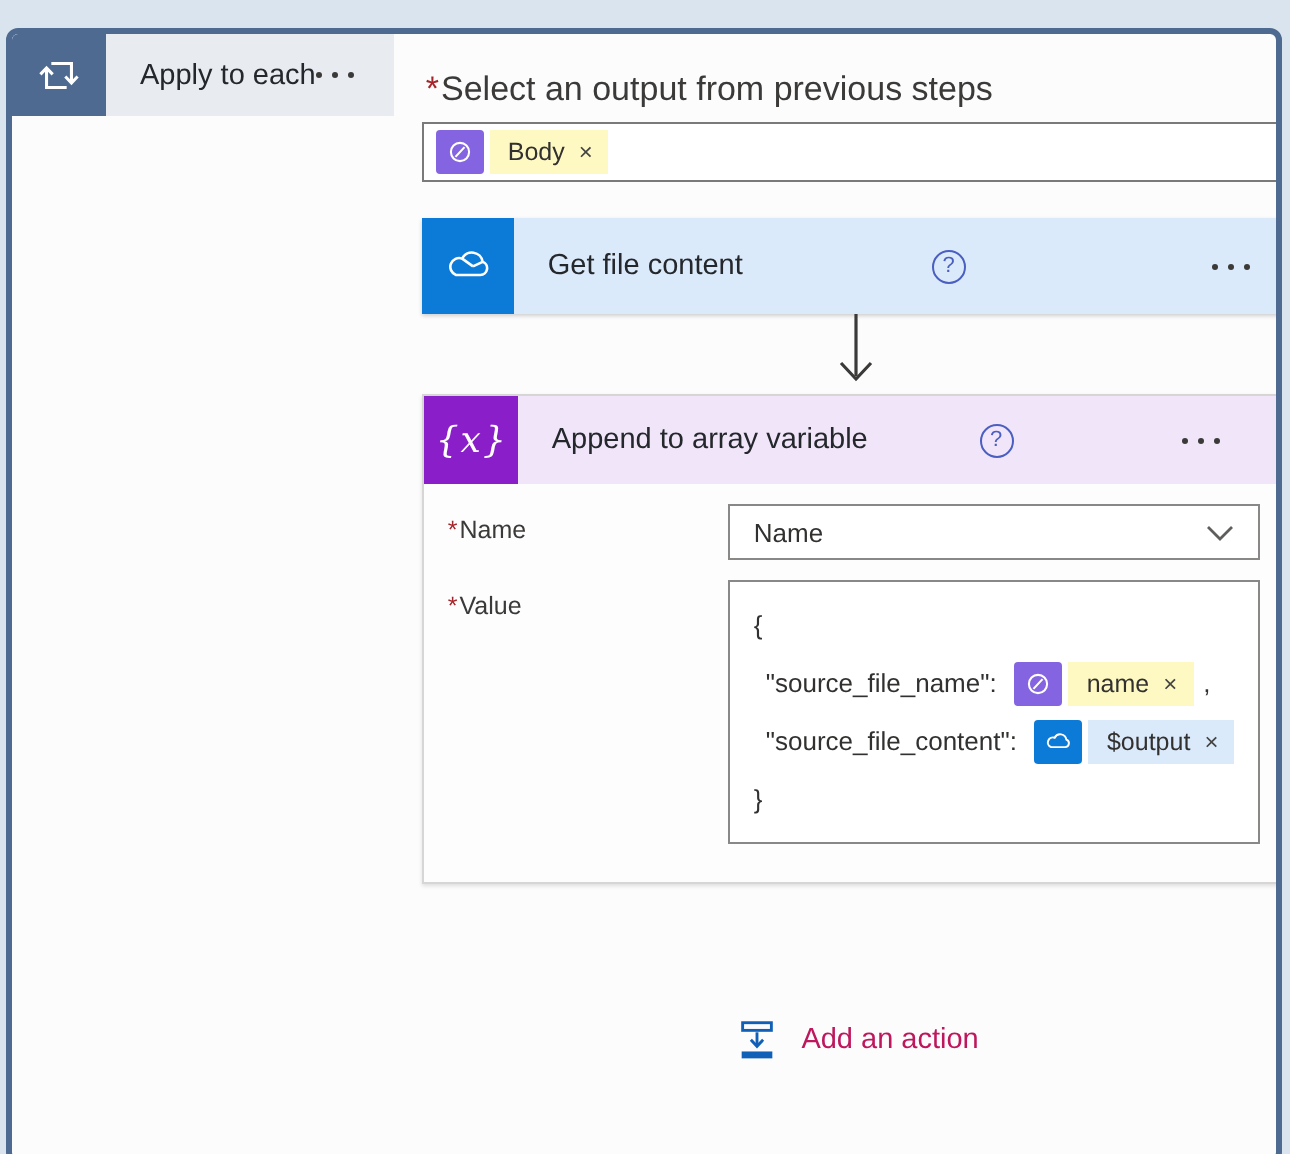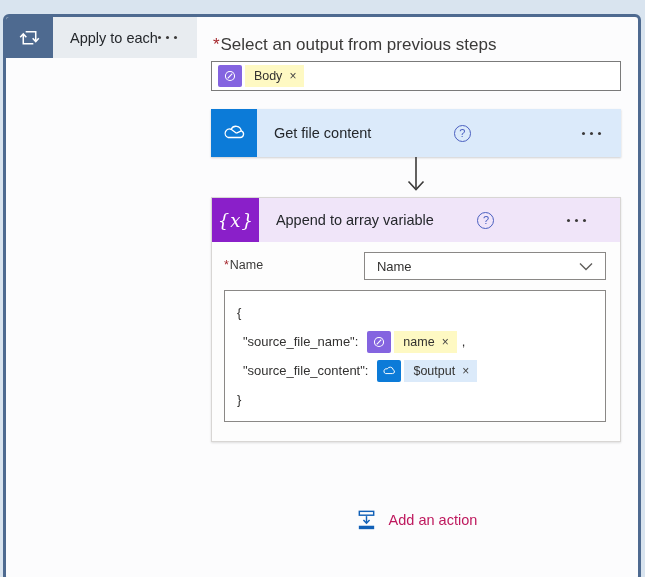--- a/index.html
+++ b/index.html
@@ -271,20 +271,23 @@
             <span>Name</span>
             <span class="chev">
               <svg width="14" height="9" viewBox="0 0 14 9" fill="none" stroke="#605e5c" stroke-width="1.4">
                 <path d="M1 1.5 L7 7.5 L13 1.5"></path>
               </svg>
             </span>
           </div>
         </div>
 
         <div class="form-row" style="margin-bottom:0;">
+          <div class="form-label">
+            <span class="req">*</span><span>Value</span>
+          </div>
           <div class="textarea">
             <div class="code-line">
               <span>{</span>
             </div>
             <div class="code-line indent">
               <span class="code-key">"source_file_name":</span>
               <span class="token">
                 <span class="tok-icon purple">
                   <svg width="14" height="14" viewBox="0 0 16 16" fill="none" stroke="#ffffff" stroke-width="1.2">
                     <circle cx="8" cy="8" r="5.2"></circle>

